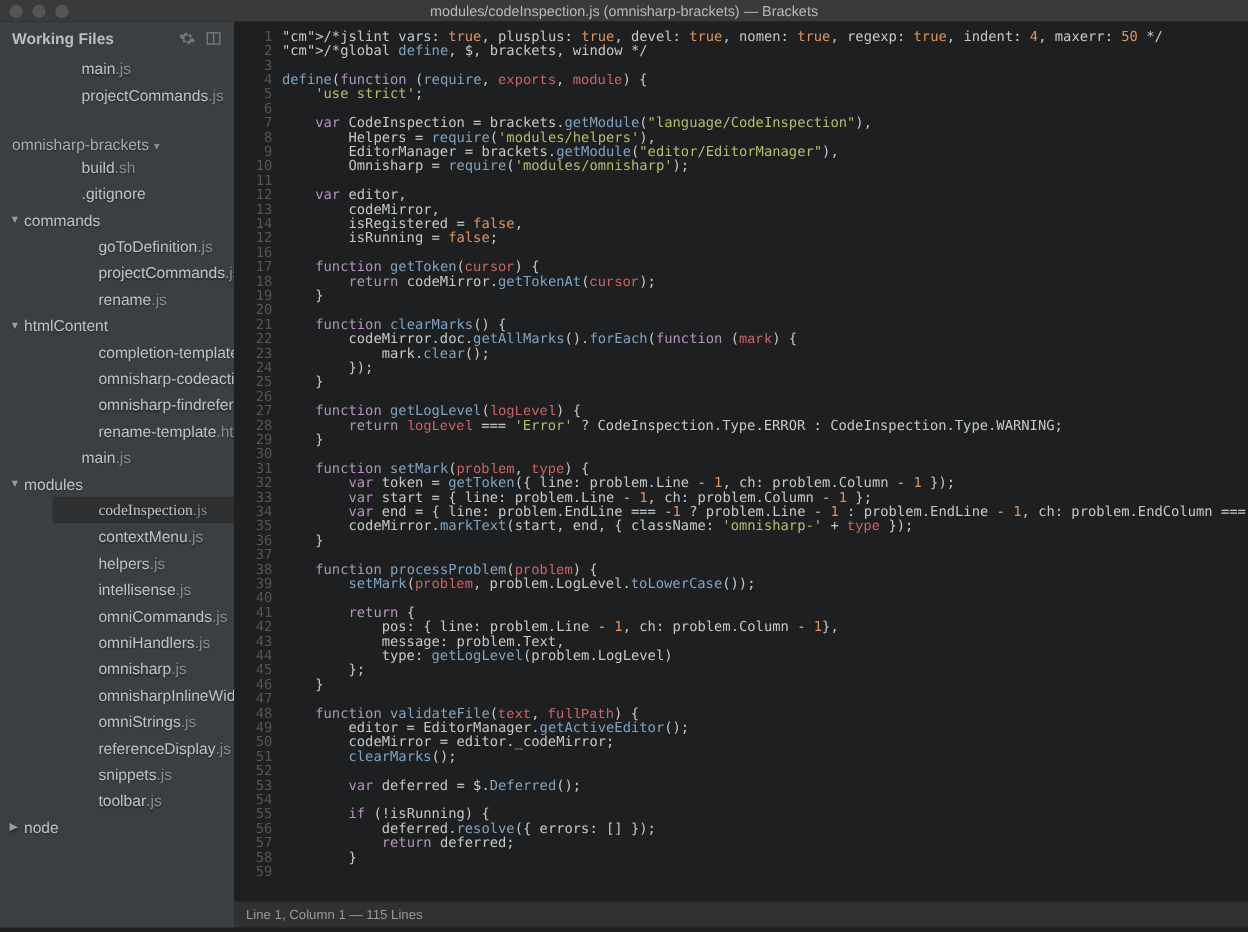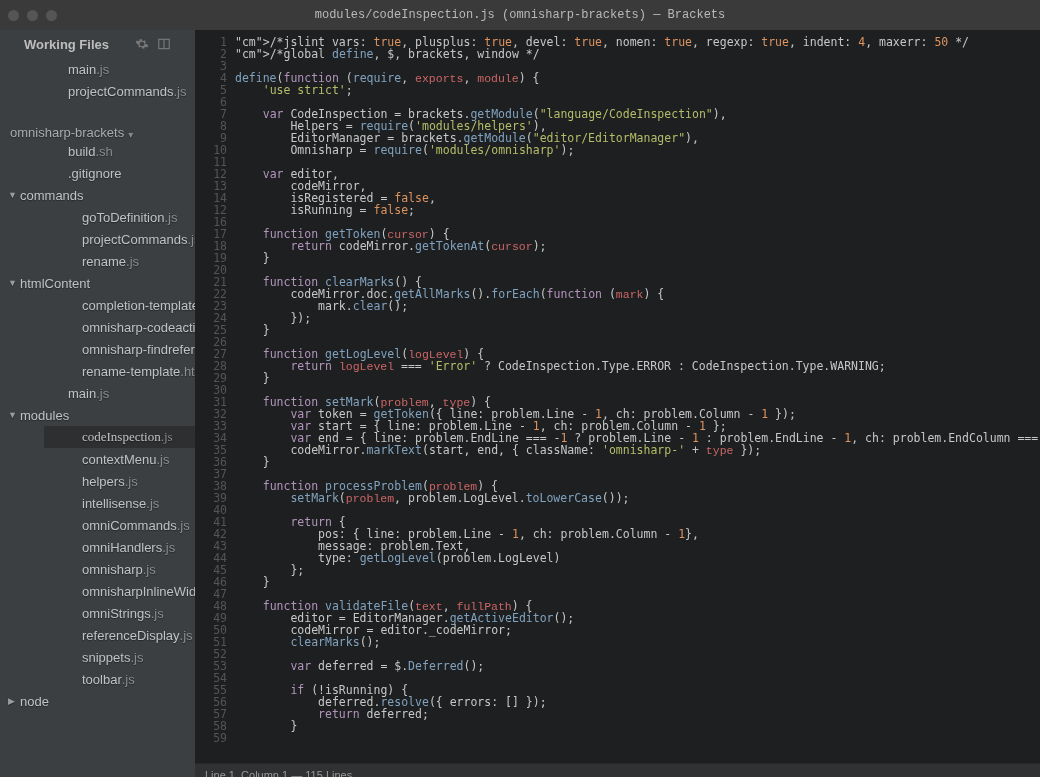--- a/index.html
+++ b/index.html
@@ -5,43 +5,42 @@
   * { margin: 0; padding: 0; box-sizing: border-box; }
   body {
     width: 1040px; height: 777px;
     background: #1d1f21;
     font-family: "Helvetica Neue", Arial, sans-serif;
     font-size: 12px; color: #c5c8c6;
     overflow: hidden; position: relative;
   }
   
   .titlebar {
-    height: 30px; background: #3a3a3a;
+    height: 18px; background: #3a3a3a;
     display: flex; align-items: center; padding: 0 8px;
     position: relative;
-    font-family: Liberation Mono, monospace;
   }
   .traffic { display: flex; gap: 8px; }
   .traffic span {
     width: 11px; height: 11px; border-radius: 50%; background: #555;
   }
   .title-text {
     position: absolute; left: 0; right: 0;
     text-align: center; font-size: 12px; color: #b9b9b9;
     pointer-events: none;
   }
   
   .main { display: flex; height: calc(100% - 22px); }
   .sidebar {
     width: 195px; background: #3c3f41; display: flex; flex-direction: column;
     font-size: 13px;
   }
   .wf-header {
     height: 28px; display: flex; align-items: center;
-    padding: 0 24px; justify-content: space-between;
+    padding: 0 10px; justify-content: space-between;
     color: #bdbdbd; font-weight: 600;
   }
   .wf-icons { display: flex; gap: 8px; color: #777; }
   .wf-icons span svg { width: 14px; height: 14px; display:block; }
   .file-item {
     height: 22px; display: flex; align-items: center;
     padding-left: 24px; color: #c0c2c4; cursor: pointer;
     white-space: nowrap; overflow: hidden;
     text-shadow: 0 1px 1px rgba(0,0,0,0.4);
     margin-left: 44px;

